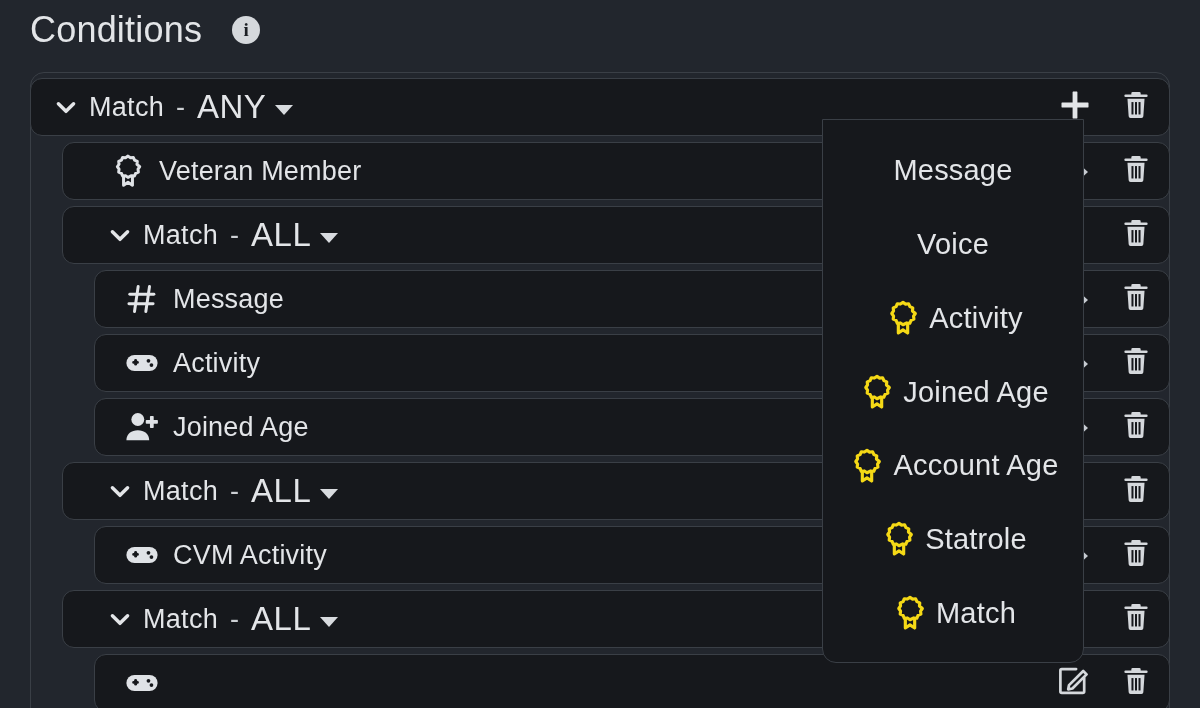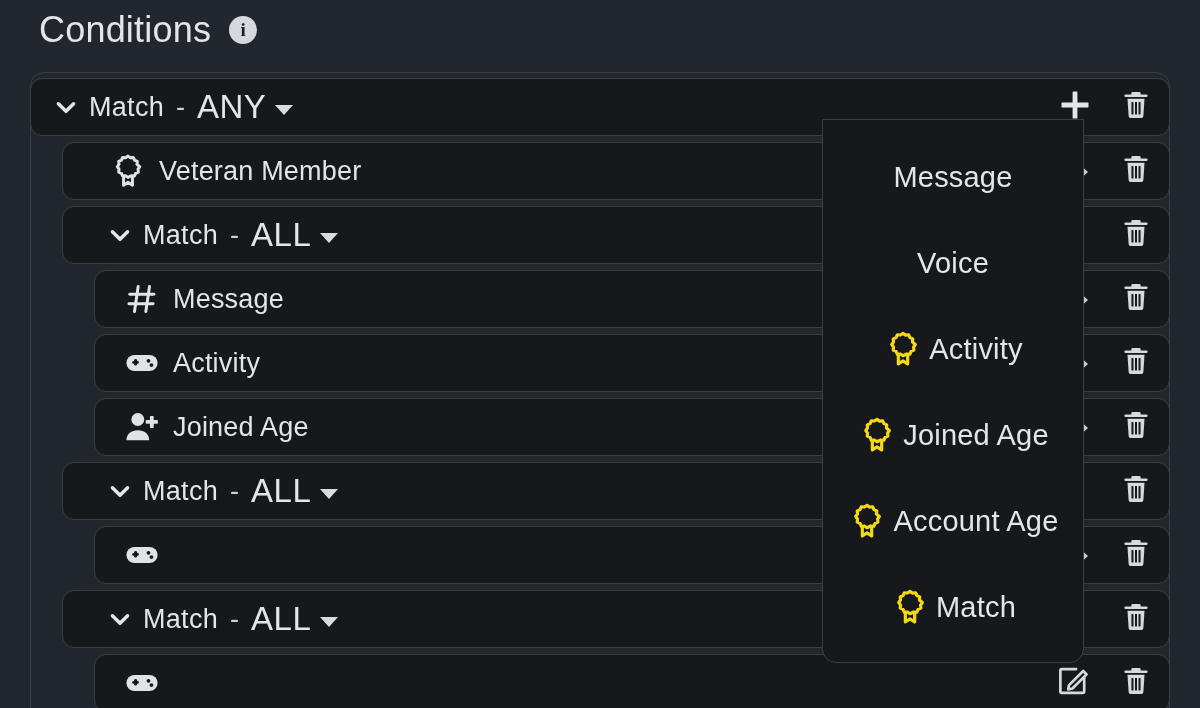--- a/index.html
+++ b/index.html
@@ -6,22 +6,22 @@
   html, body {
     width: 1200px; height: 708px;
     background: #22262d;
     font-family: "Liberation Sans", sans-serif;
     overflow: hidden;
   }
   #stage { position: relative; width: 1200px; height: 708px; background:#22262d; }
 
   
   .header {
-    position: absolute; left: 39px; top: 12px;
-    display: flex; align-items: center; gap: 18px;
+    position: absolute; left: 30px; top: 12px;
+    display: flex; align-items: center; gap: 30px;
   }
   .header-title {
     font-size: 36px; color: #e3e5e8; font-weight: 400; letter-spacing: .2px;
     line-height: 1;
   }
   .info-icon {
     width: 28px; height: 28px; border-radius: 50%;
     background: #d5d8dc; color: #1d2025;
     display: flex; align-items: center; justify-content: center;
     font-size: 19px; font-weight: 700; font-family: "Liberation Serif", serif;
@@ -294,20 +294,21 @@
       <div class="row depth2 row-pad2" style="top: 526px;">
         <span class="leaf-icon">
           <svg width="36" height="36" viewBox="0 0 24 24">
     <rect x="1.6" y="6.6" width="20.8" height="10.8" rx="5.4" fill="#dfe2e6"></rect>
     <rect x="5.5" y="10.6" width="4.4" height="1.9" rx=".9" fill="#16181c"></rect>
     <rect x="6.8" y="9.3" width="1.9" height="4.4" rx=".9" fill="#16181c"></rect>
     <circle cx="16.3" cy="10.5" r="1.25" fill="#16181c"></circle>
     <circle cx="18.3" cy="13.4" r="1.25" fill="#16181c"></circle>
   </svg>
         </span>
+        <span class="leaf-label">CVM Activity</span>
       </div>
       <div class="chev-right" style="position: absolute; left: 1072px; top: 542px;">
         <svg width="20" height="26" viewBox="0 0 24 24" fill="#c7cbd1">
      <polygon points="8,3 18,12 8,21"></polygon>
         </svg>
       </div>
       <div class="trash-cell" style="left: 1105px; top: 526px;">
         <span><svg width="32" height="34" viewBox="0 0 24 24" fill="#d5d8dc">
     <path d="M9.5 2.2h5a1 1 0 0 1 1 1v.9h4.3a.95.95 0 0 1 0 1.9H4.2a.95.95 0 0 1 0-1.9h4.3v-.9a1 1 0 0 1 1-1z"></path>
     <path d="M5.6 7.4h12.8l-.9 13.1a1.4 1.4 0 0 1-1.4 1.3H7.9a1.4 1.4 0 0 1-1.4-1.3L5.6 7.4z"></path>
@@ -398,17 +399,26 @@
         </span>
         <span>Account Age</span>
       </div>
       <div class="dd-item">
         <span class="dd-icon">
           <svg width="40" height="40" viewBox="0 0 24 24" fill="none" stroke="#f5d916" stroke-width="1.9" stroke-linejoin="round" stroke-linecap="round">
       <path d="M12 2.6l1.55 1.06 1.85-.2.75 1.72 1.72.75-.2 1.85L19.4 9.3l-1.06 1.55.2 1.85-1.72.75-.75 1.72-1.85-.2L12 16.03l-1.55-1.06-1.85.2-.75-1.72-1.72-.75.2-1.85L5.27 9.3l1.06-1.55-.2-1.85 1.72-.75.75-1.72 1.85.2z"></path>
       <path d="M9.2 15.3V21l2.8-1.85L14.8 21v-5.7"></path>
     </svg>
         </span>
+        <span>Statrole</span>
+      </div>
+      <div class="dd-item">
+        <span class="dd-icon">
+          <svg width="40" height="40" viewBox="0 0 24 24" fill="none" stroke="#f5d916" stroke-width="1.9" stroke-linejoin="round" stroke-linecap="round">
+      <path d="M12 2.6l1.55 1.06 1.85-.2.75 1.72 1.72.75-.2 1.85L19.4 9.3l-1.06 1.55.2 1.85-1.72.75-.75 1.72-1.85-.2L12 16.03l-1.55-1.06-1.85.2-.75-1.72-1.72-.75.2-1.85L5.27 9.3l1.06-1.55-.2-1.85 1.72-.75.75-1.72 1.85.2z"></path>
+      <path d="M9.2 15.3V21l2.8-1.85L14.8 21v-5.7"></path>
+    </svg>
+        </span>
         <span>Match</span>
       </div>
     </div>
 
 </div>
 
 </body></html>

